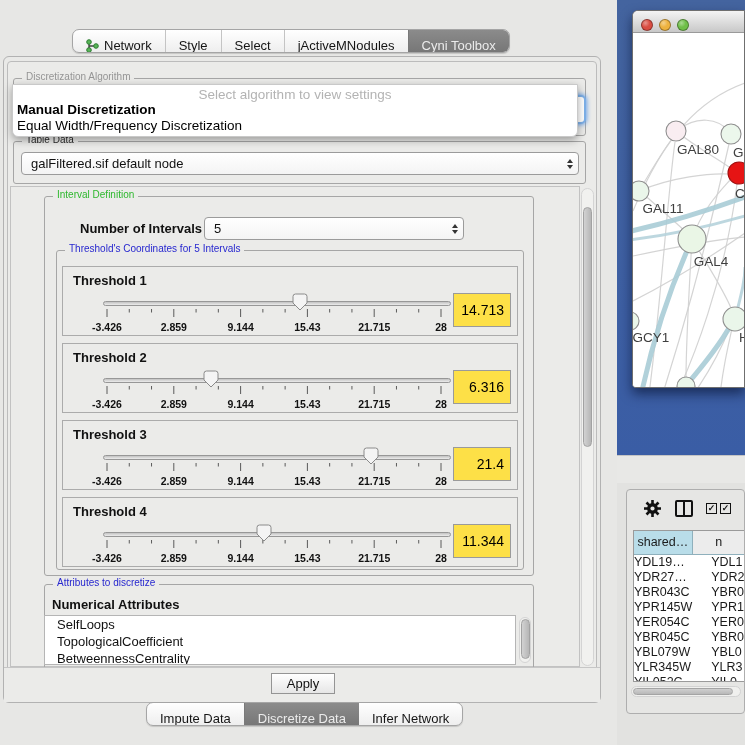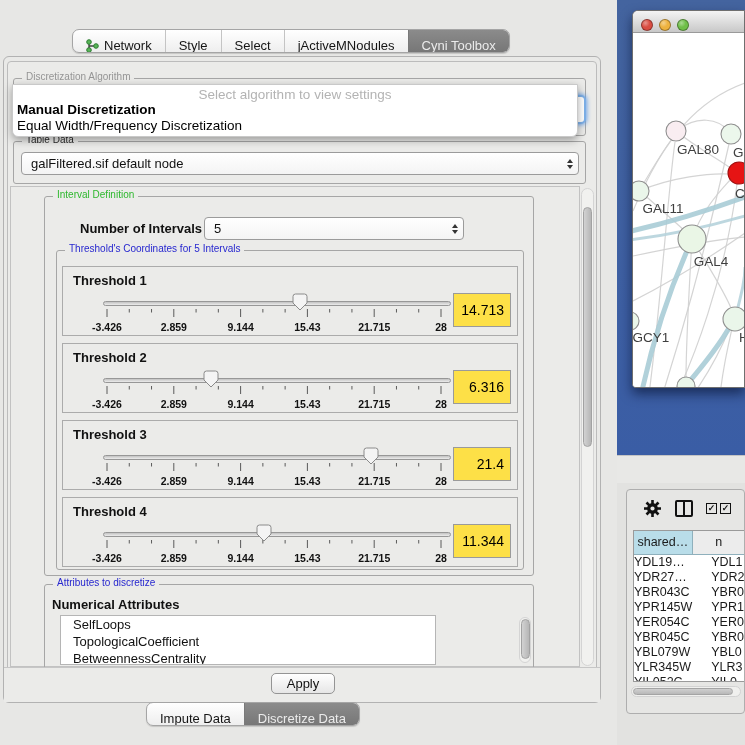--- a/index.html
+++ b/index.html
@@ -62,25 +62,25 @@
   .slider{position:absolute;left:22px;top:28px;width:370px;height:44px;}
   .track{position:absolute;left:18px;right:4px;top:6px;height:5px;border:1px solid #979797;border-radius:3px;
          background:linear-gradient(#c2c2c2,#ececec);}
   .ticks{position:absolute;left:0;top:13px;}
   .ticklab{position:absolute;top:26px;width:60px;margin-left:-30px;text-align:center;font-size:10.5px;font-weight:bold;color:#111;}
   .thumb{position:absolute;top:-2px;width:16px;height:18px;}
   .valbox{position:absolute;right:6px;top:26px;width:58px;height:34px;background:#fde047;border:1px solid #9a9a9a;
           font-size:14px;color:#000;text-align:right;line-height:32px;padding-right:6px;}
 
   
-  #attr-list{position:absolute;left:60px;top:615px;width:376px;height:50px;background:#fff;border:1px solid #b5b5b5;overflow:hidden;}
+  #attr-list{position:absolute;left:44px;top:615px;width:472px;height:50px;background:#fff;border:1px solid #b5b5b5;overflow:hidden;}
   .attr-item{padding:1px 0 1px 12px;font-size:13px;color:#111;line-height:15px;}
 
   #bottom-strip{left:4px;top:667px;width:596px;height:35px;background:#ebebe9;border-top:1px solid #c6c6c6;}
-  #apply-btn{position:absolute;left:267px;top:5px;width:64px;height:21px;border:1px solid #949494;border-radius:5px;
+  #apply-btn{position:absolute;left:267px;top:5px;width:64px;height:21px;border:1px solid #949494;border-radius:0;
              background:linear-gradient(#ffffff,#e6e6e6);font-size:13px;text-align:center;line-height:19px;color:#111;}
 
   
   #gutter{left:604px;top:0;width:13px;height:745px;background:#e7e7e5;}
   #desktop-blue{left:617px;top:0;width:128px;height:455px;background:linear-gradient(#44649f,#3a5da5);}
   #net-window{left:632px;top:10px;width:113px;height:378px;border:1px solid #6f6f6f;border-radius:6px 0 0 4px;
               background:#fff;box-shadow:0 6px 12px rgba(5,15,45,.6);overflow:hidden;}
   #net-titlebar{position:absolute;left:0;top:0;width:100%;height:22px;background:linear-gradient(#f4f4f4,#c8c8c8);
                 border-bottom:1px solid #9a9a9a;}
   .light{position:absolute;top:8px;width:12px;height:12px;border-radius:50%;border:1px solid rgba(0,0,0,.35);}
@@ -337,20 +337,23 @@
   <div id="bottom-strip" class="abs">
     <div id="apply-btn">Apply</div>
   </div>
 
   <div class="abs tabgroup" style="left:146px;top:702px;" id="bottom-tabs">
       <div class="tab">
         <span>Impute Data</span>
       </div>
       <div class="tab selected">
         <span>Discretize Data</span>
+      </div>
+      <div class="tab">
+        <span>Infer Network</span>
       </div>
     </div>
 
   <div id="gutter" class="abs"></div>
   <div id="desktop-blue" class="abs"></div>
 
   <div id="net-window" class="abs">
     <div id="net-titlebar">
       <div class="light" style="left: 8px; background: radial-gradient(circle at 35% 30%, rgba(255, 255, 255, 0.4), transparent 45%), rgb(217, 76, 65);" id="light-r"></div>
       <div class="light" style="left: 26px; background: radial-gradient(circle at 35% 30%, rgba(255, 255, 255, 0.4), transparent 45%), rgb(238, 178, 62);" id="light-y"></div>

